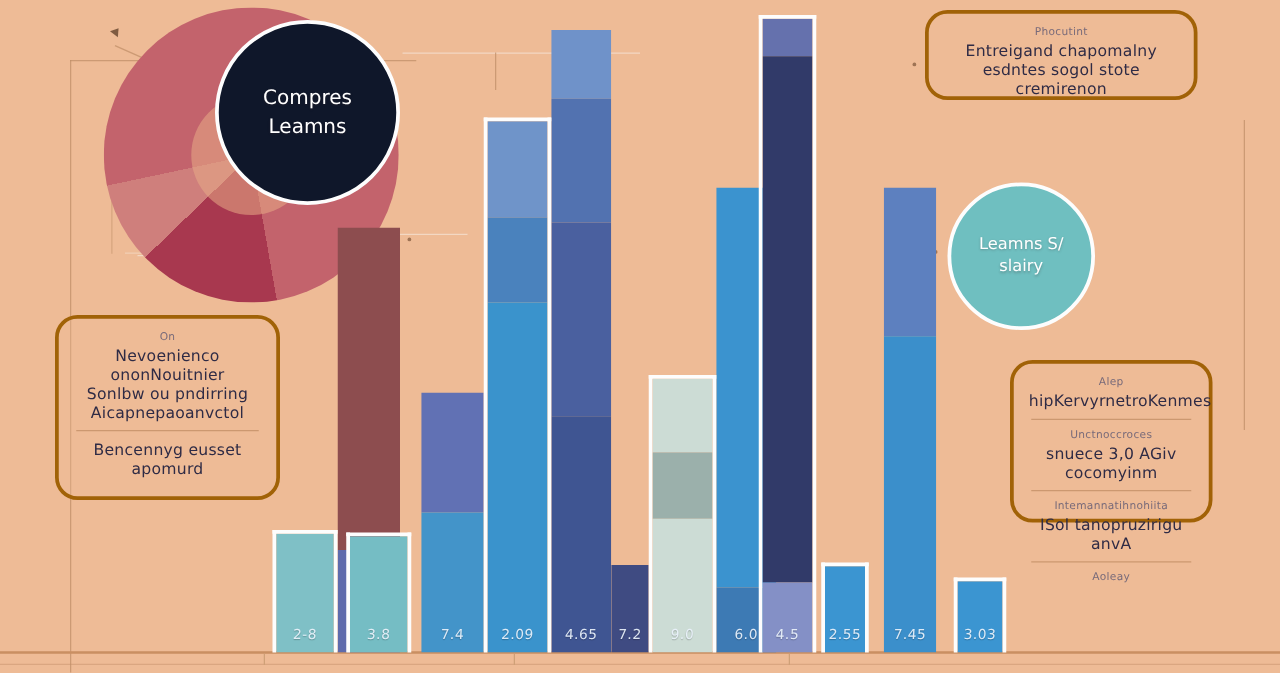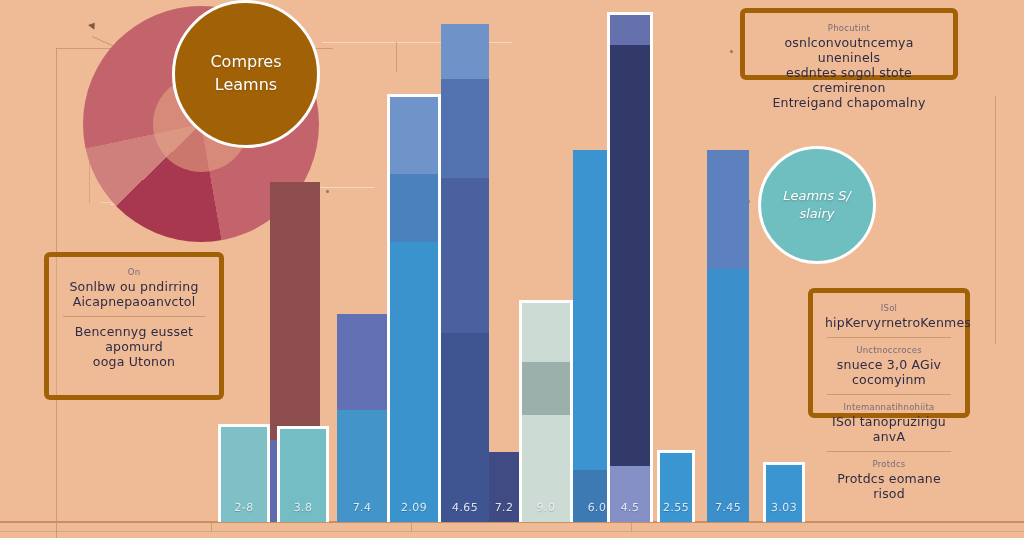--- a/index.html
+++ b/index.html
@@ -57,22 +57,22 @@
     border:3px solid #fdfdfd;
     box-sizing:border-box;
     line-height:1.42;
     text-shadow:0 1px 2px rgba(60,40,40,.30);
   }
   .bubble span{display:block;}
 
   
   .card{
     position:absolute;box-sizing:border-box;
-    border:5px solid #a16207;
-    border-radius:6px;
+    border:3px solid #a16207;
+    border-radius:18px;
     background:rgba(238,188,150,.34);
     padding:10px 12px;
     color:#3a3550;
     text-align:center;
   }
   .card .tiny{font-size:8.5px;color:#6f6477;letter-spacing:.25px;opacity:.92;margin-bottom:2px;}
   .card .big{font-size:12.5px;color:#2f2b45;letter-spacing:.2px;}
   .card .sep{height:1px;background:#b07c52;opacity:.55;margin:7px 2px;}
 
   
@@ -178,53 +178,51 @@
           <div class="bar-label">7.45</div>
         </div>
         <div class="bar outlined" style="left: 763px; width: 42px; height: 60px; z-index: 6;">
           <div class="seg" style="background: rgb(59, 149, 209); flex: 1 1 0%;"></div>
           <div class="bar-label">3.03</div>
         </div>
       </div>
   </div>
 
   <div id="bubbles">
-      <div class="bubble" style="left: 172px; top: 0; width: 148px; height: 148px; background: #a16207; font-size: 16px; z-index: 20;">
+      <div class="bubble" style="left: 172px; top: 16px; width: 148px; height: 148px; background: #0f172a; font-size: 16px; z-index: 20;">
         <span>Compres</span>
         <span>Leamns</span>
       </div>
-      <div class="bubble" style="left: 758px; top: 146px; width: 118px; height: 118px; background: rgb(111, 191, 192); font-size: 13px; z-index: 20; font-style: italic;">
+      <div class="bubble" style="left: 758px; top: 146px; width: 118px; height: 118px; background: rgb(111, 191, 192); font-size: 13px; z-index: 20;">
         <span>Leamns S/</span>
         <span>slairy</span>
       </div>
     </div>
 
   <div id="cards">
       <div class="card" style="left: 740px; top: 8px; width: 218px; height: 72px; z-index: 22;">
         <div class="tiny">Phocutint</div>
-        <div class="big">osnlconvoutncemya uneninels</div>
+        <div class="big">Entreigand chapomalny</div>
         <div class="big">esdntes sogol stote cremirenon</div>
-        <div class="big">Entreigand chapomalny</div>
       </div>
       <div class="card" style="left: 44px; top: 252px; width: 180px; height: 148px; z-index: 22;">
         <div class="tiny">On</div>
+        <div class="big">Nevoenienco ononNouitnier</div>
         <div class="big">Sonlbw ou pndirring</div>
         <div class="big">Aicapnepaoanvctol</div>
         <div class="sep"></div>
         <div class="big">Bencennyg eusset apomurd</div>
-        <div class="big">ooga Utonon</div>
       </div>
       <div class="card" style="left: 808px; top: 288px; width: 162px; height: 130px; z-index: 22;">
-        <div class="tiny">ISol</div>
+        <div class="tiny">Alep</div>
         <div class="big">hipKervyrnetroKenmes</div>
         <div class="sep"></div>
         <div class="tiny">Unctnoccroces</div>
         <div class="big">snuece 3,0 AGiv cocomyinm</div>
         <div class="sep"></div>
         <div class="tiny">Intemannatihnohiita</div>
         <div class="big">ISol tanopruzirigu anvA</div>
         <div class="sep"></div>
-        <div class="tiny">Protdcs</div>
-        <div class="big">Protdcs eomane risod</div>
+        <div class="tiny">Aoleay</div>
       </div>
     </div>
 
 </div>
 
 </body></html>

